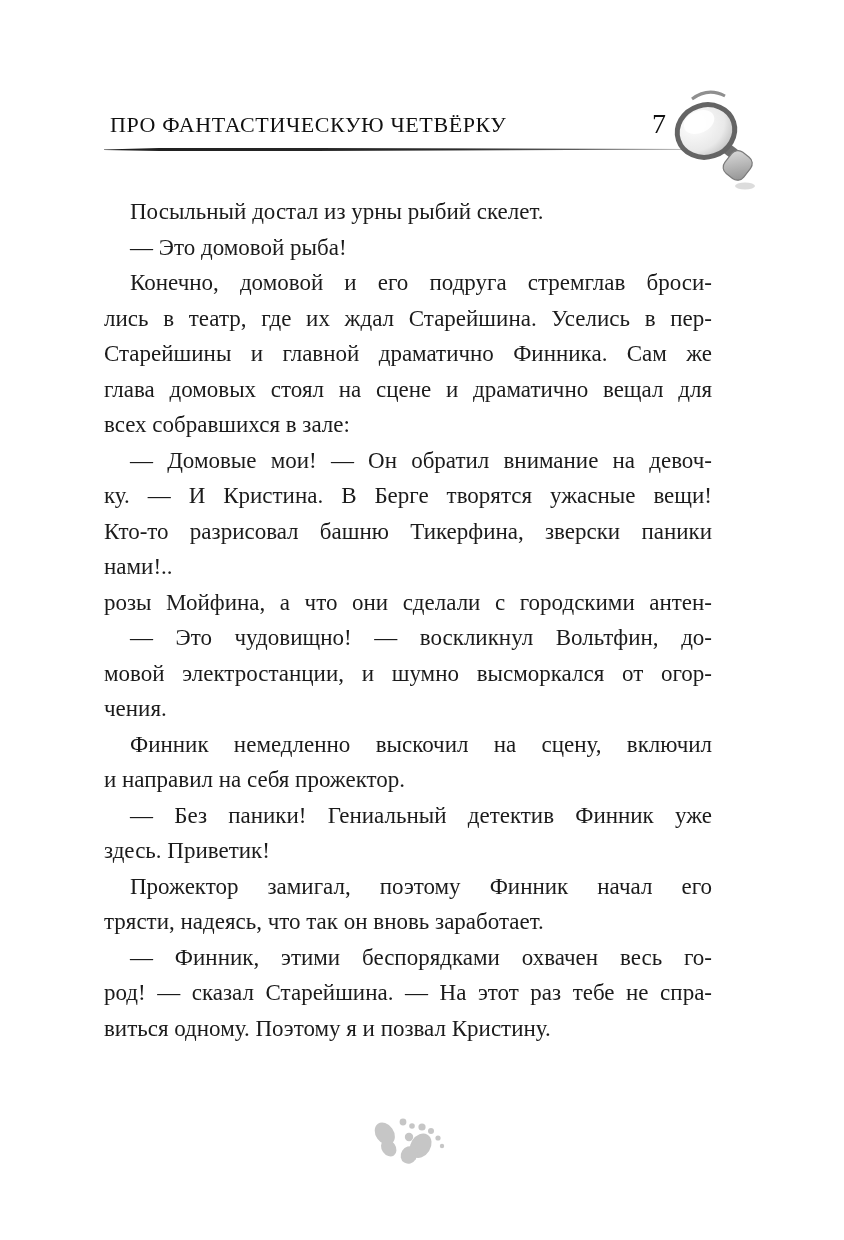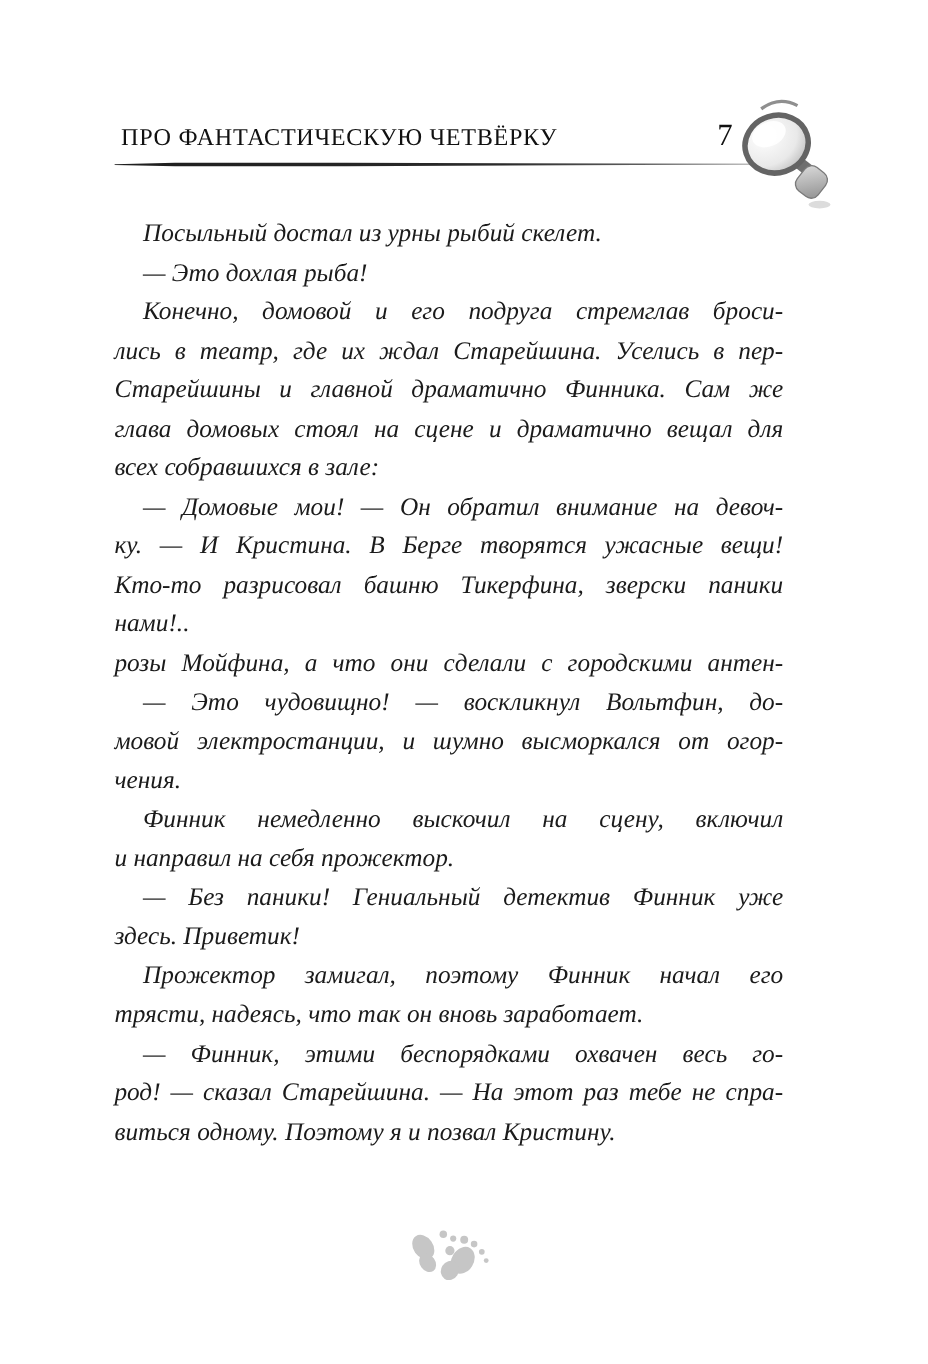--- a/index.html
+++ b/index.html
@@ -46,21 +46,20 @@
     left: 104px;
     top: 194px;
     width: 608px;
     font-size: 23px;
     line-height: 35.5px;
   }
   .line {
     text-align: justify;
     text-align-last: justify;
     text-justify: inter-word;
-    font-style: italic;
   }
   .line.first { text-indent: 26px; }
   .line.last  { text-align-last: left; }
   
   .footprints {
     position: absolute;
     left: 362px;
     top: 1110px;
   }
 </style>
@@ -105,21 +104,21 @@
 
     <rect x="64" y="68" width="24" height="27" rx="8" transform="rotate(38 76 81)" fill="url(#handleG)" stroke="#7a7a7a" stroke-width="1.2"></rect>
 
     <ellipse cx="44" cy="47" rx="29" ry="26" transform="rotate(-18 44 47)" fill="url(#glassG)" stroke="#646464" stroke-width="5"></ellipse>
 
     <ellipse cx="37" cy="38" rx="16" ry="11" transform="rotate(-24 37 38)" fill="#ffffff" opacity="0.9"></ellipse>
   </svg>
 
   <main class="text-body" id="text-body">
       <div class="line first last">Посыльный достал из урны рыбий скелет.</div>
-      <div class="line first last">— Это дохлая рыба!</div>
+      <div class="line first last">— Это домовой рыба!</div>
       <div class="line first">Конечно, домовой и его подруга стремглав броси-</div>
       <div class="line">лись в театр, где их ждал Старейшина. Уселись в пер-</div>
       <div class="line">Старейшины и главной драматично Финника. Сам же</div>
       <div class="line">глава домовых стоял на сцене и драматично вещал для</div>
       <div class="line last">всех собравшихся в зале:</div>
       <div class="line first">— Домовые мои! — Он обратил внимание на девоч-</div>
       <div class="line">ку. — И Кристина. В Берге творятся ужасные вещи!</div>
       <div class="line">Кто-то разрисовал башню Тикерфина, зверски паники</div>
       <div class="line last">нами!..</div>
       <div class="line">розы Мойфина, а что они сделали с городскими антен-</div>

